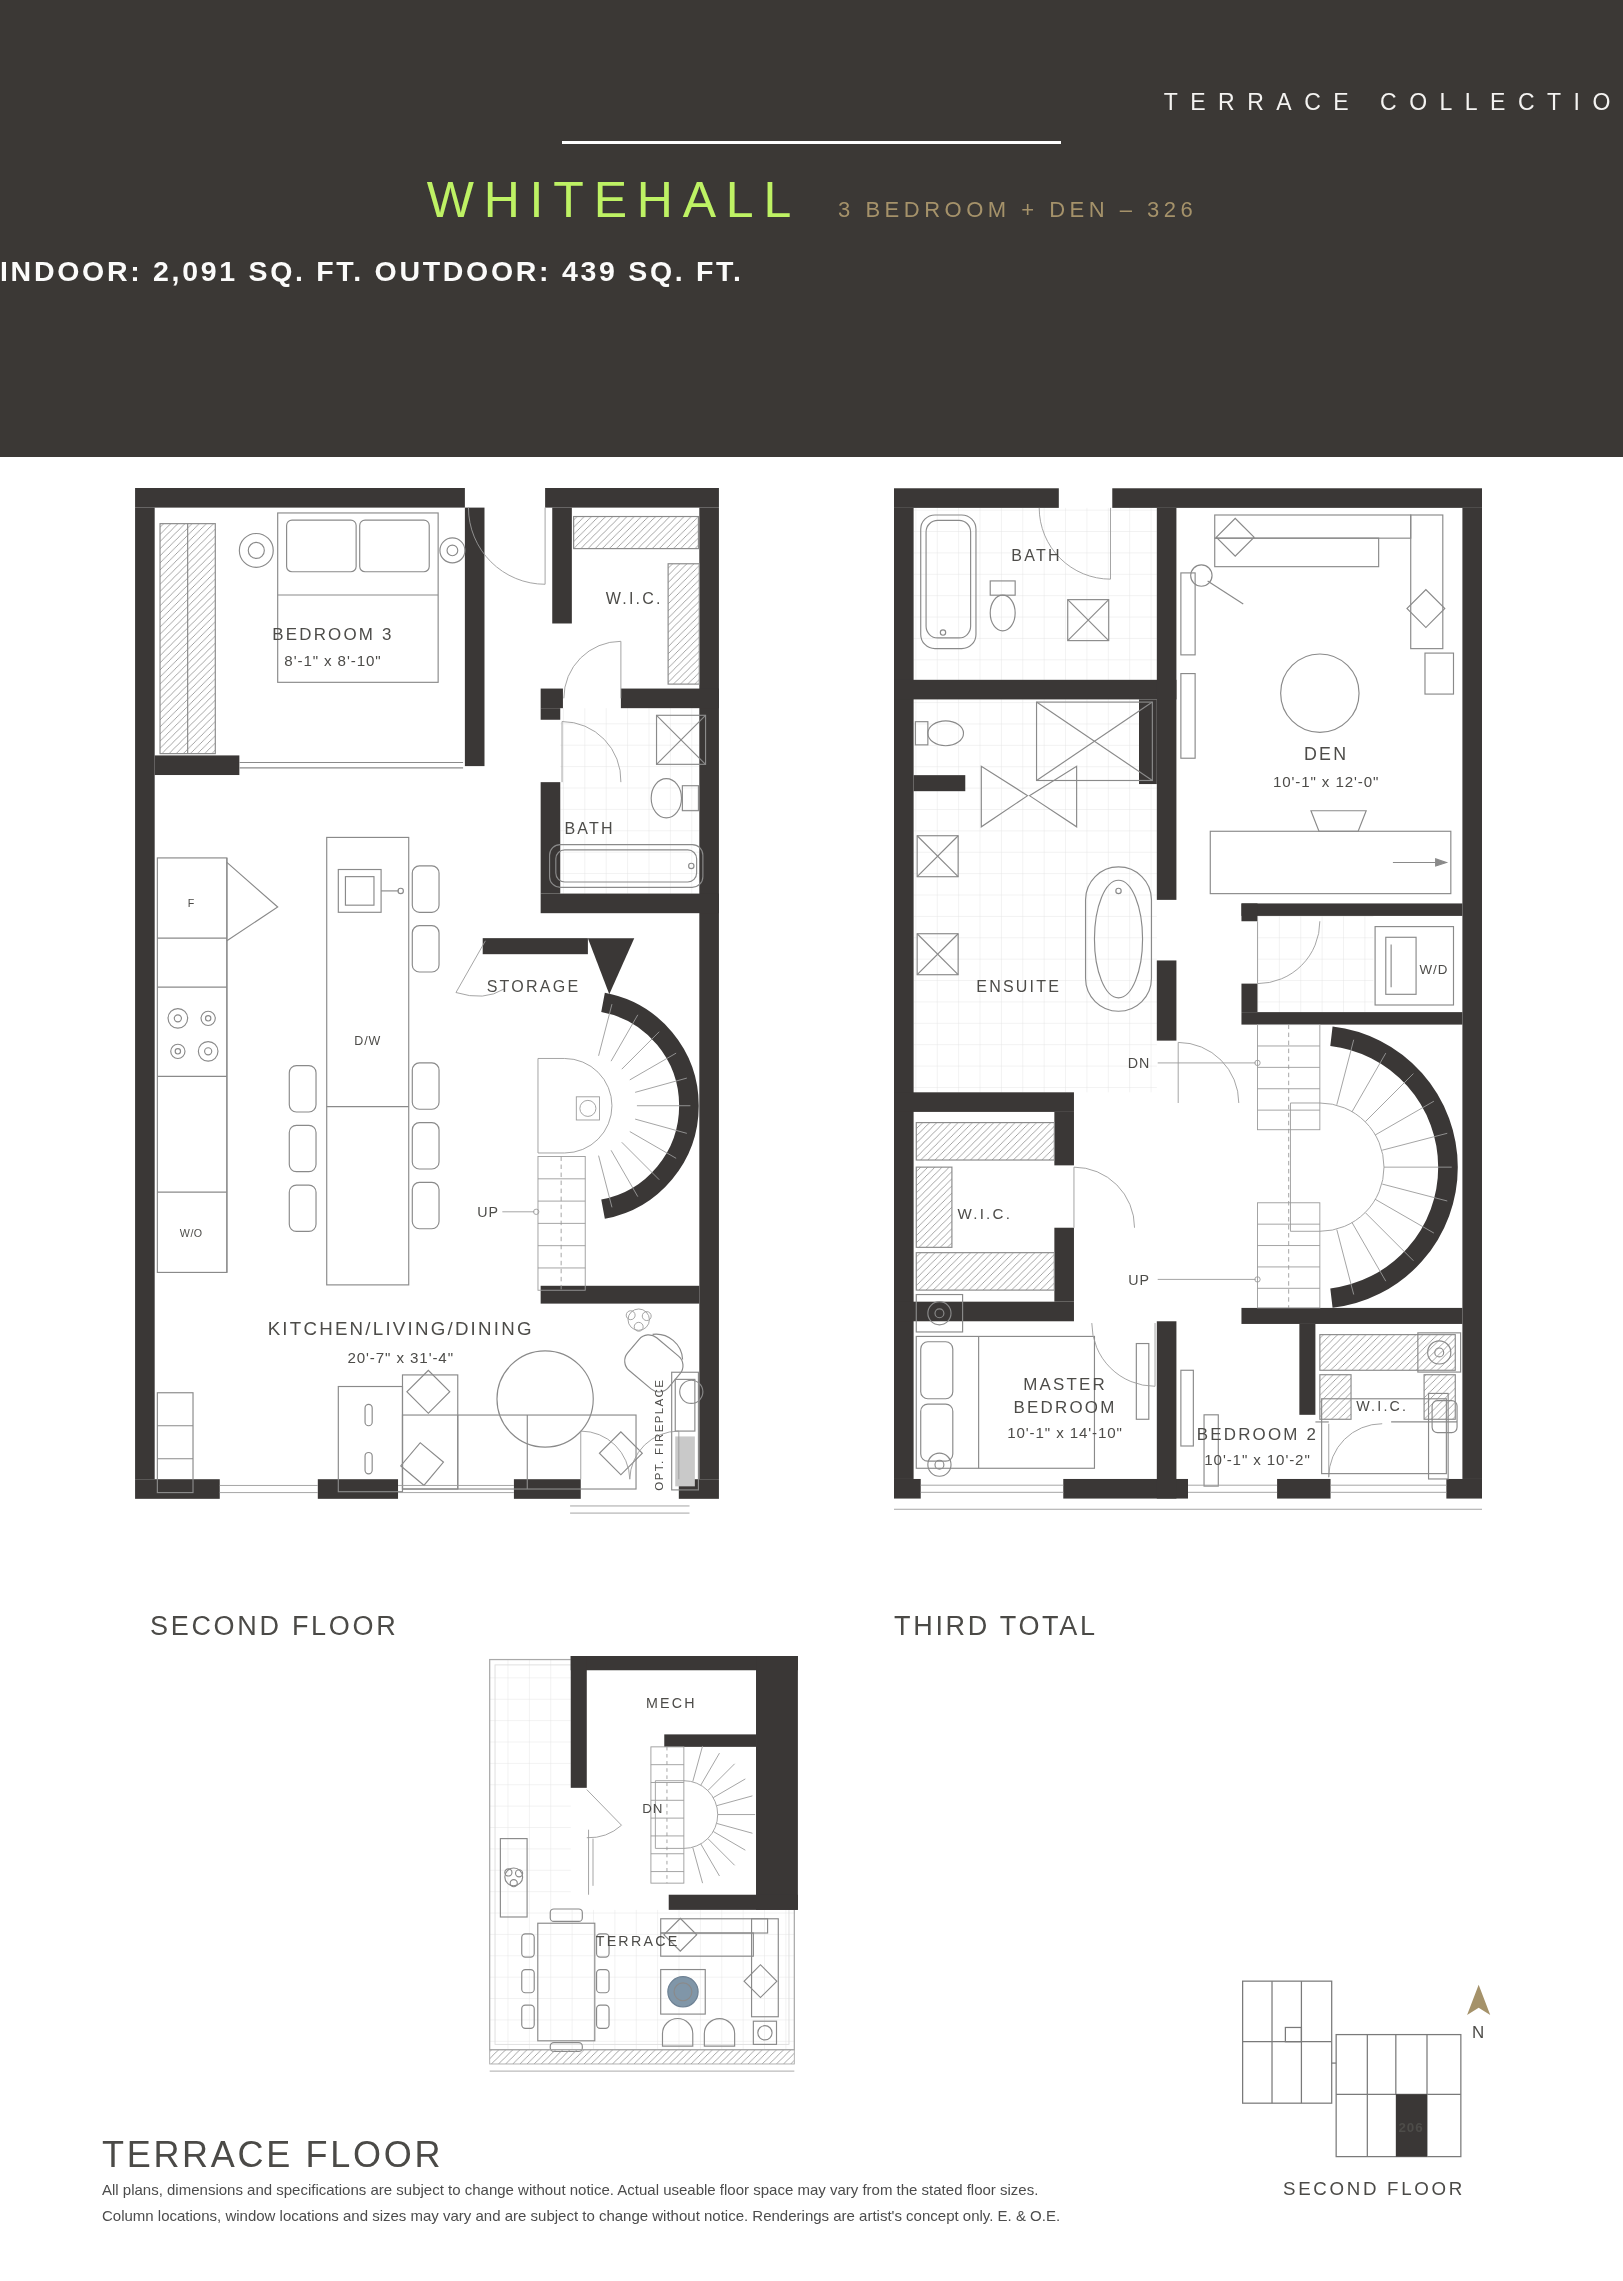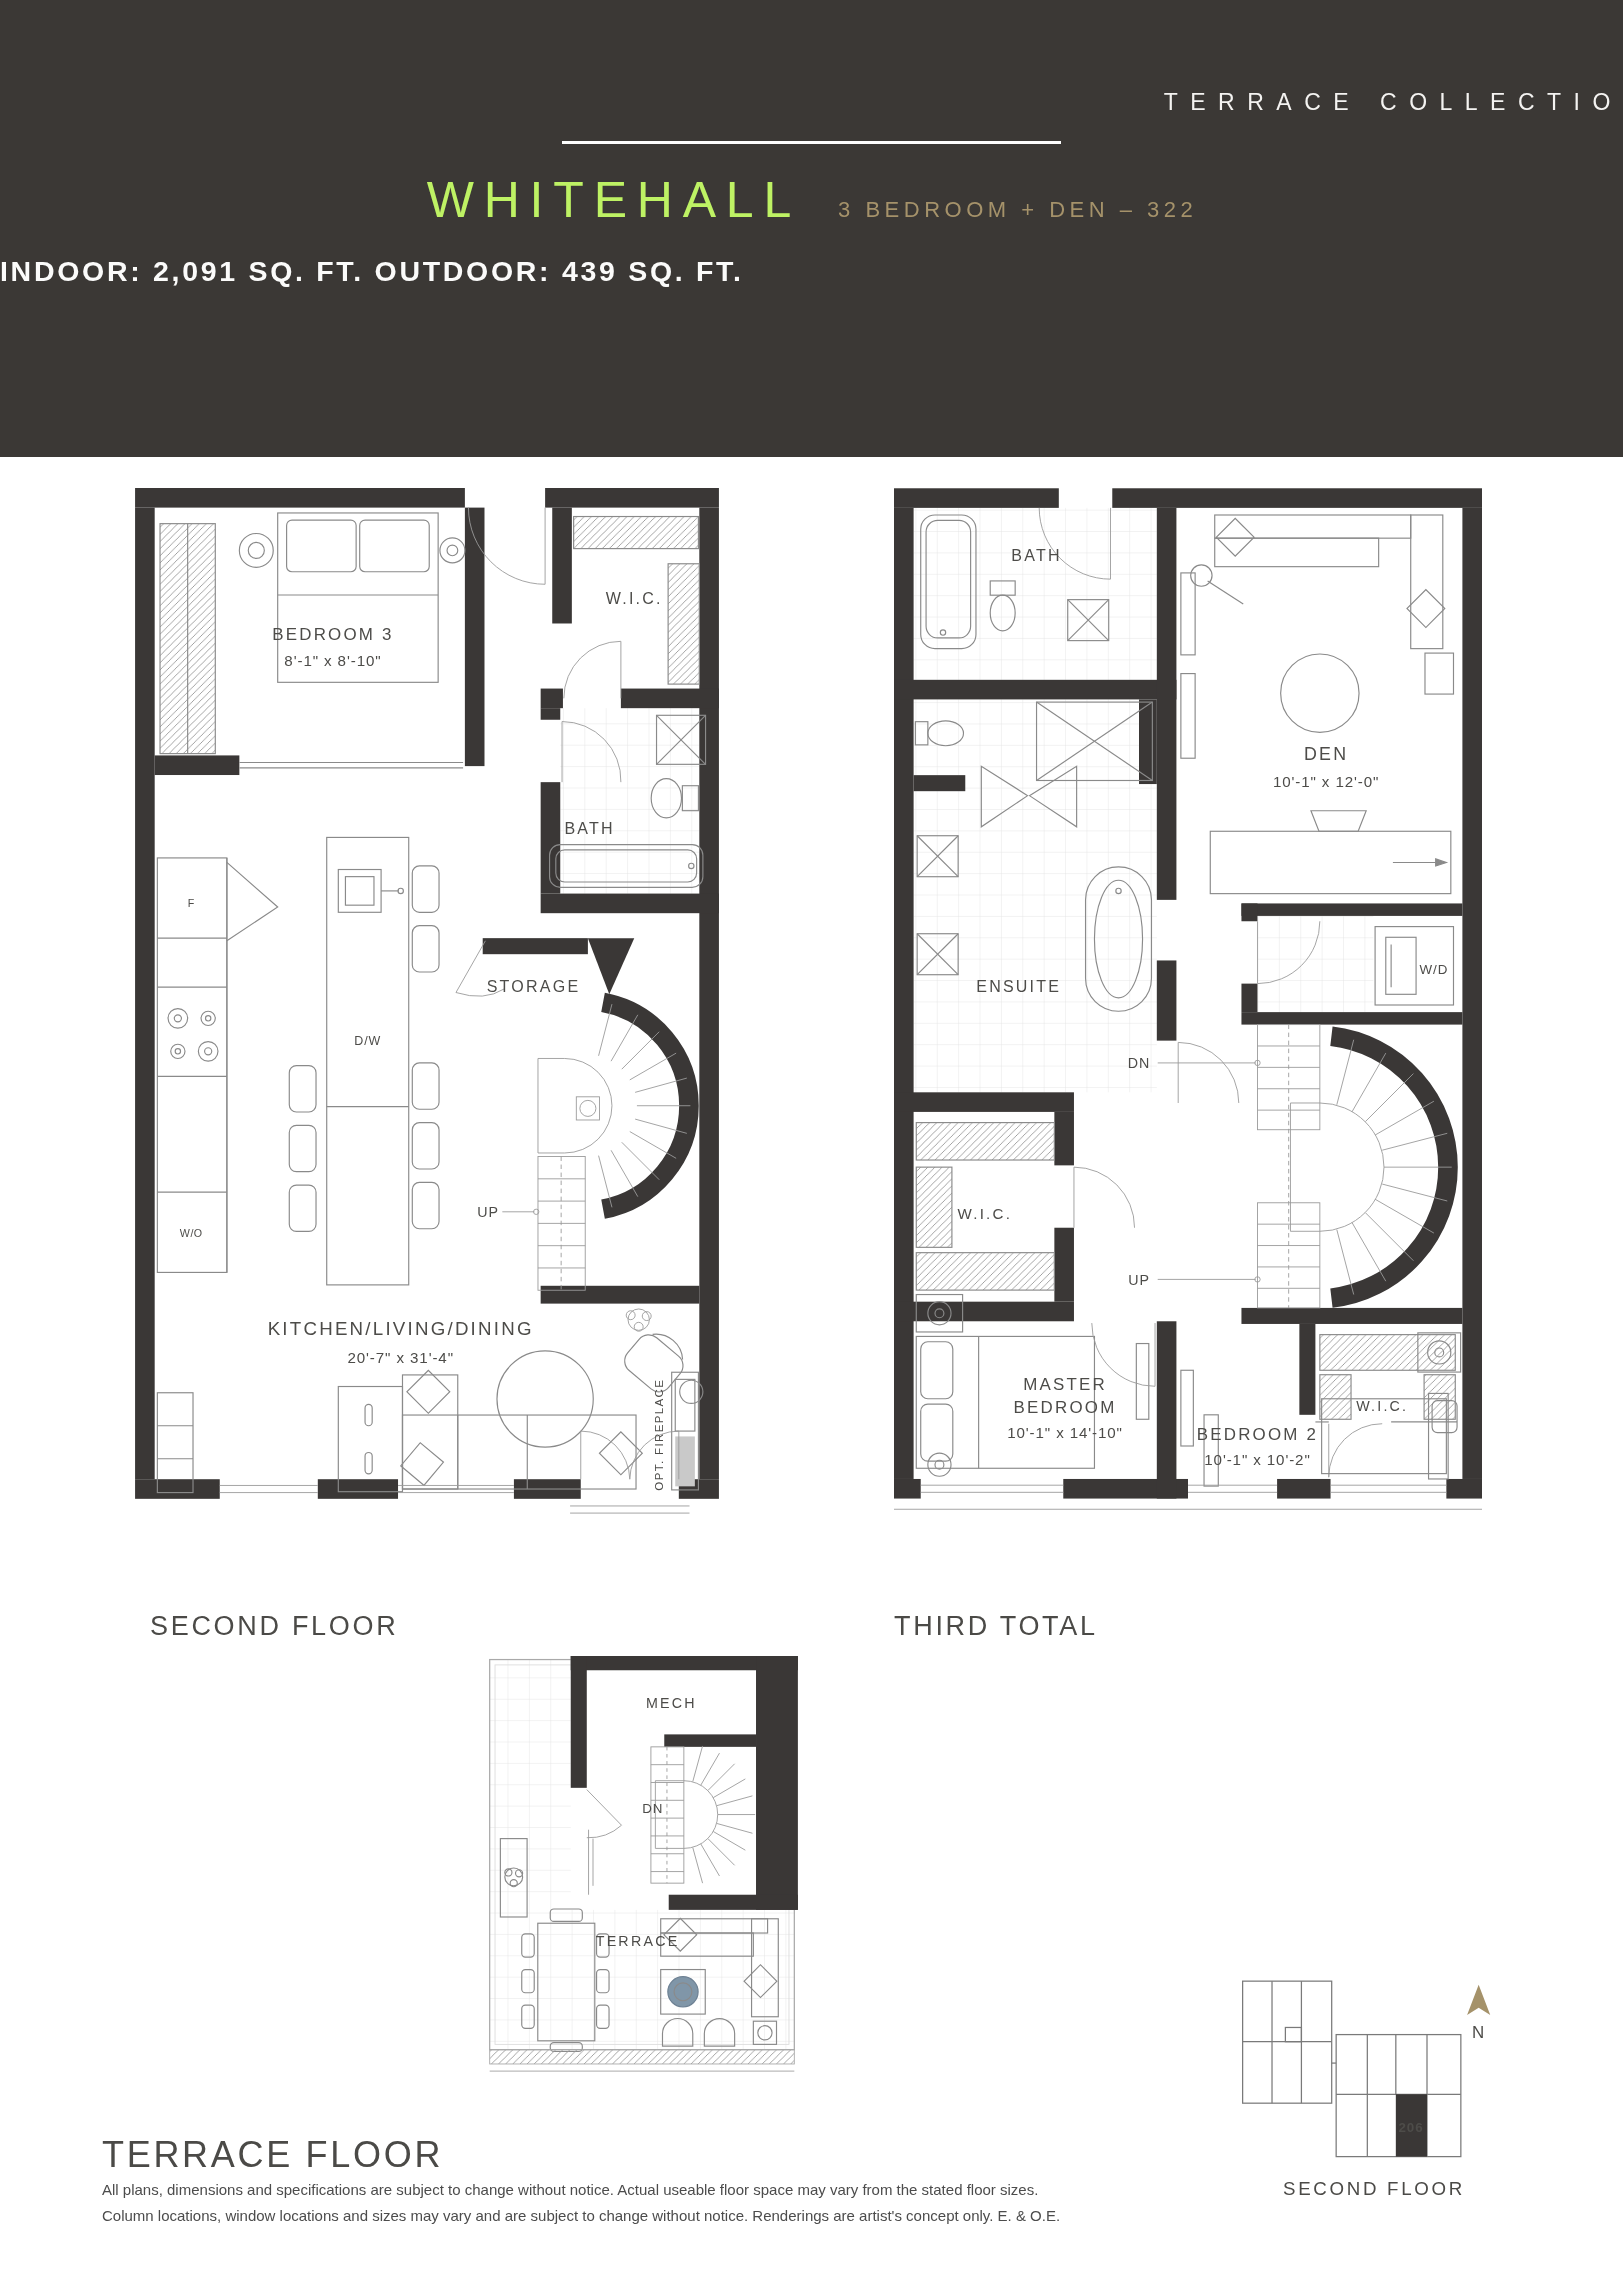--- a/index.html
+++ b/index.html
@@ -36,21 +36,21 @@
 </head>
 <body>
 
 <div class="page">
 
   <div class="hdr">
     <div class="collection">TERRACE COLLECTION</div>
     <div class="rule"></div>
     <div class="titlerow">
       <span class="plan-name">WHITEHALL</span>
-      <span class="plan-sub">3 BEDROOM + DEN – 322</span>
+      <span class="plan-sub">3 BEDROOM + DEN – 326</span>
     </div>
     <div class="area">INDOOR: 2,091 SQ. FT. OUTDOOR: 439 SQ. FT.</div>
   </div>
 
   <svg class="plan" style="left:135px;top:488px" width="584" height="1034" viewBox="0 0 655 1160">
     <defs>
       <pattern id="tile" width="24" height="24" patternUnits="userSpaceOnUse">
         <path d="M24 0H0V24" fill="none" stroke="#e3e3e3" stroke-width="1"></path>
       </pattern>
       <pattern id="hatch" width="8" height="8" patternUnits="userSpaceOnUse">

